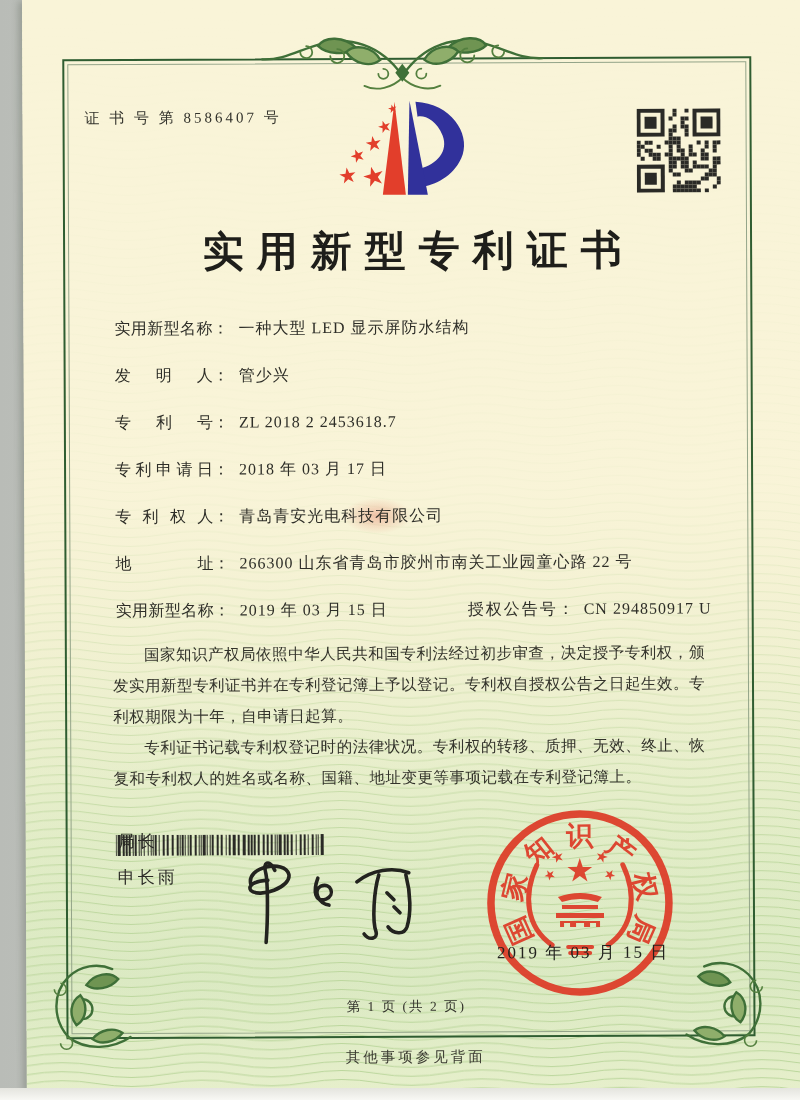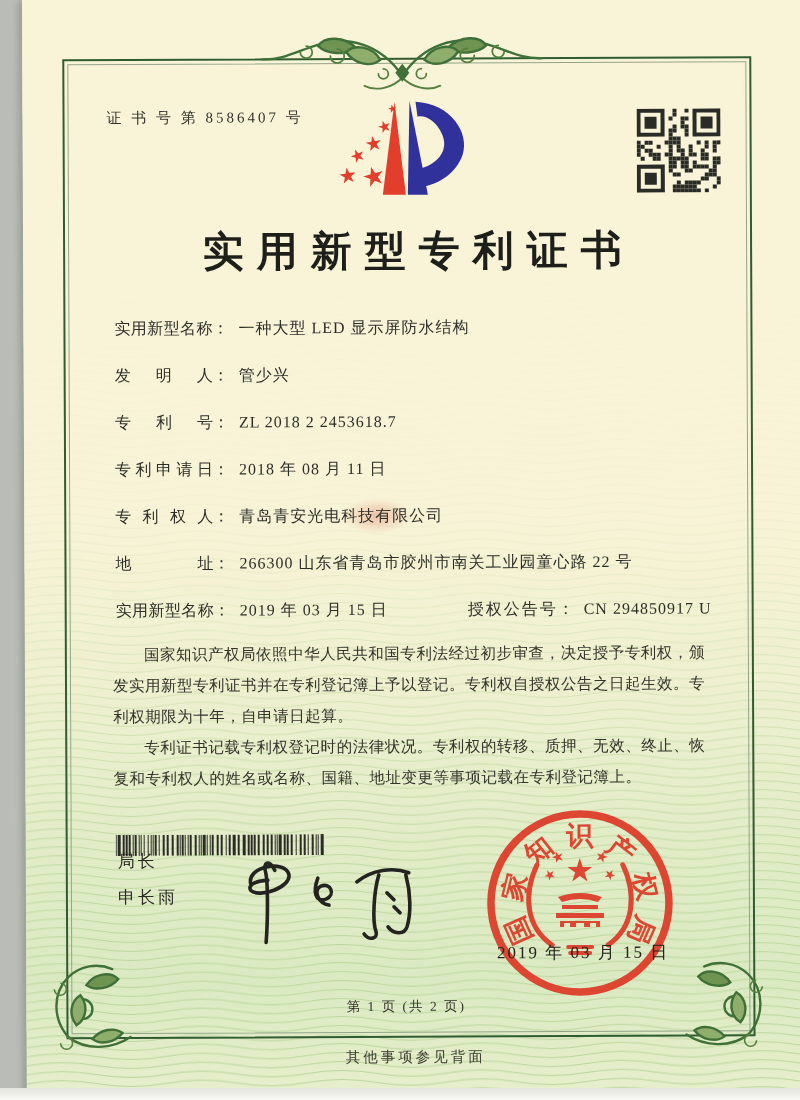--- a/index.html
+++ b/index.html
@@ -17,36 +17,36 @@
   }
   .photo-bottom{position:absolute;left:0;bottom:0;width:100%;height:12px;
     background:linear-gradient(180deg,#e4e4de,#f8f8f4);}
   svg{display:block}
   .waves{position:absolute;left:0;top:0;z-index:0;}
   .frame{position:absolute;left:40px;top:60px;width:685px;height:976px;
     border:2.5px solid #2f5d31;z-index:1;}
   .frame-in{position:absolute;inset:3px;border:1px solid #93a489;}
   .orn{position:absolute;z-index:2;}
   .content{position:absolute;inset:0;z-index:3;}
-  .cert-no{position:absolute;left:84px;top:110px;font-size:15px;letter-spacing:3px;color:#33332c;}
+  .cert-no{position:absolute;left:62px;top:110px;font-size:15px;letter-spacing:3px;color:#33332c;}
   .logo{position:absolute;left:313px;top:96px;}
   .qr{position:absolute;left:614px;top:112px;}
   .title{position:absolute;left:0;top:226px;width:778px;text-align:center;
     font-size:41px;font-weight:bold;color:#1e1e1a;letter-spacing:13px;text-indent:13px;}
   .fields{position:absolute;left:91px;top:320px;width:600px;}
   .frow{height:30px;margin-bottom:17px;font-size:16px;color:#2e2e28;white-space:nowrap;}
   .flabel{display:inline-block;width:98px;text-align:justify;text-align-last:justify;}
   .fcolon{display:inline-block;margin-right:10px;}
   .fvalue{letter-spacing:1px;}
   .flabel2{display:inline-block;margin-left:80px;letter-spacing:2px;}
   .paras{position:absolute;left:88px;top:640px;width:592px;font-size:15.5px;
     line-height:31px;color:#33332b;text-align:justify;letter-spacing:.5px;}
   .paras p{margin:0;text-indent:2em;}
   .barcode{position:absolute;left:90px;top:836px;}
-  .issuer{position:absolute;left:92px;top:851px;font-family:"Liberation Sans","DejaVu Sans",sans-serif;
+  .issuer{position:absolute;left:92px;top:831px;font-family:"Liberation Sans","DejaVu Sans",sans-serif;
     font-size:17px;color:#2b2b26;letter-spacing:3px;}
   .issuer div{margin-bottom:13px;}
   .sig{position:absolute;left:195px;top:848px;}
   .seal{position:absolute;left:456px;top:808px;mix-blend-mode:multiply;opacity:.93;}
   .seal-date{position:absolute;left:462px;top:944px;width:190px;text-align:center;
     font-size:17px;color:#22221e;letter-spacing:2px;z-index:4;}
   .page-no{position:absolute;left:0;top:1000px;width:760px;text-align:center;
     font-size:13.5px;color:#33332c;letter-spacing:2px;}
   .back-note{position:absolute;left:0;top:1050px;width:778px;text-align:center;
     font-size:14.5px;color:#3a3a30;letter-spacing:3px;}
@@ -286,21 +286,21 @@
       <div class="frow">
         <span class="flabel">实用新型名称</span><span class="fcolon">：</span><span class="fvalue">一种大型 LED 显示屏防水结构</span>
       </div>
       <div class="frow">
         <span class="flabel">发明人</span><span class="fcolon">：</span><span class="fvalue">管少兴</span>
       </div>
       <div class="frow">
         <span class="flabel">专利号</span><span class="fcolon">：</span><span class="fvalue">ZL 2018 2 2453618.7</span>
       </div>
       <div class="frow">
-        <span class="flabel">专利申请日</span><span class="fcolon">：</span><span class="fvalue">2018 年 08 月 11 日</span>
+        <span class="flabel">专利申请日</span><span class="fcolon">：</span><span class="fvalue">2018 年 03 月 17 日</span>
       </div>
       <div class="frow">
         <span class="flabel">专利权人</span><span class="fcolon">：</span><span class="fvalue">青岛青安光电科技有限公司</span>
       </div>
       <div class="frow">
         <span class="flabel">地址</span><span class="fcolon">：</span><span class="fvalue">266300 山东省青岛市胶州市南关工业园童心路 22 号</span>
       </div>
       <div class="frow">
         <span class="flabel">实用新型名称</span><span class="fcolon">：</span><span class="fvalue">2019 年 03 月 15 日</span><span class="flabel2">授权公告号</span><span class="fcolon">：</span><span class="fvalue">CN 294850917 U</span>
       </div>

